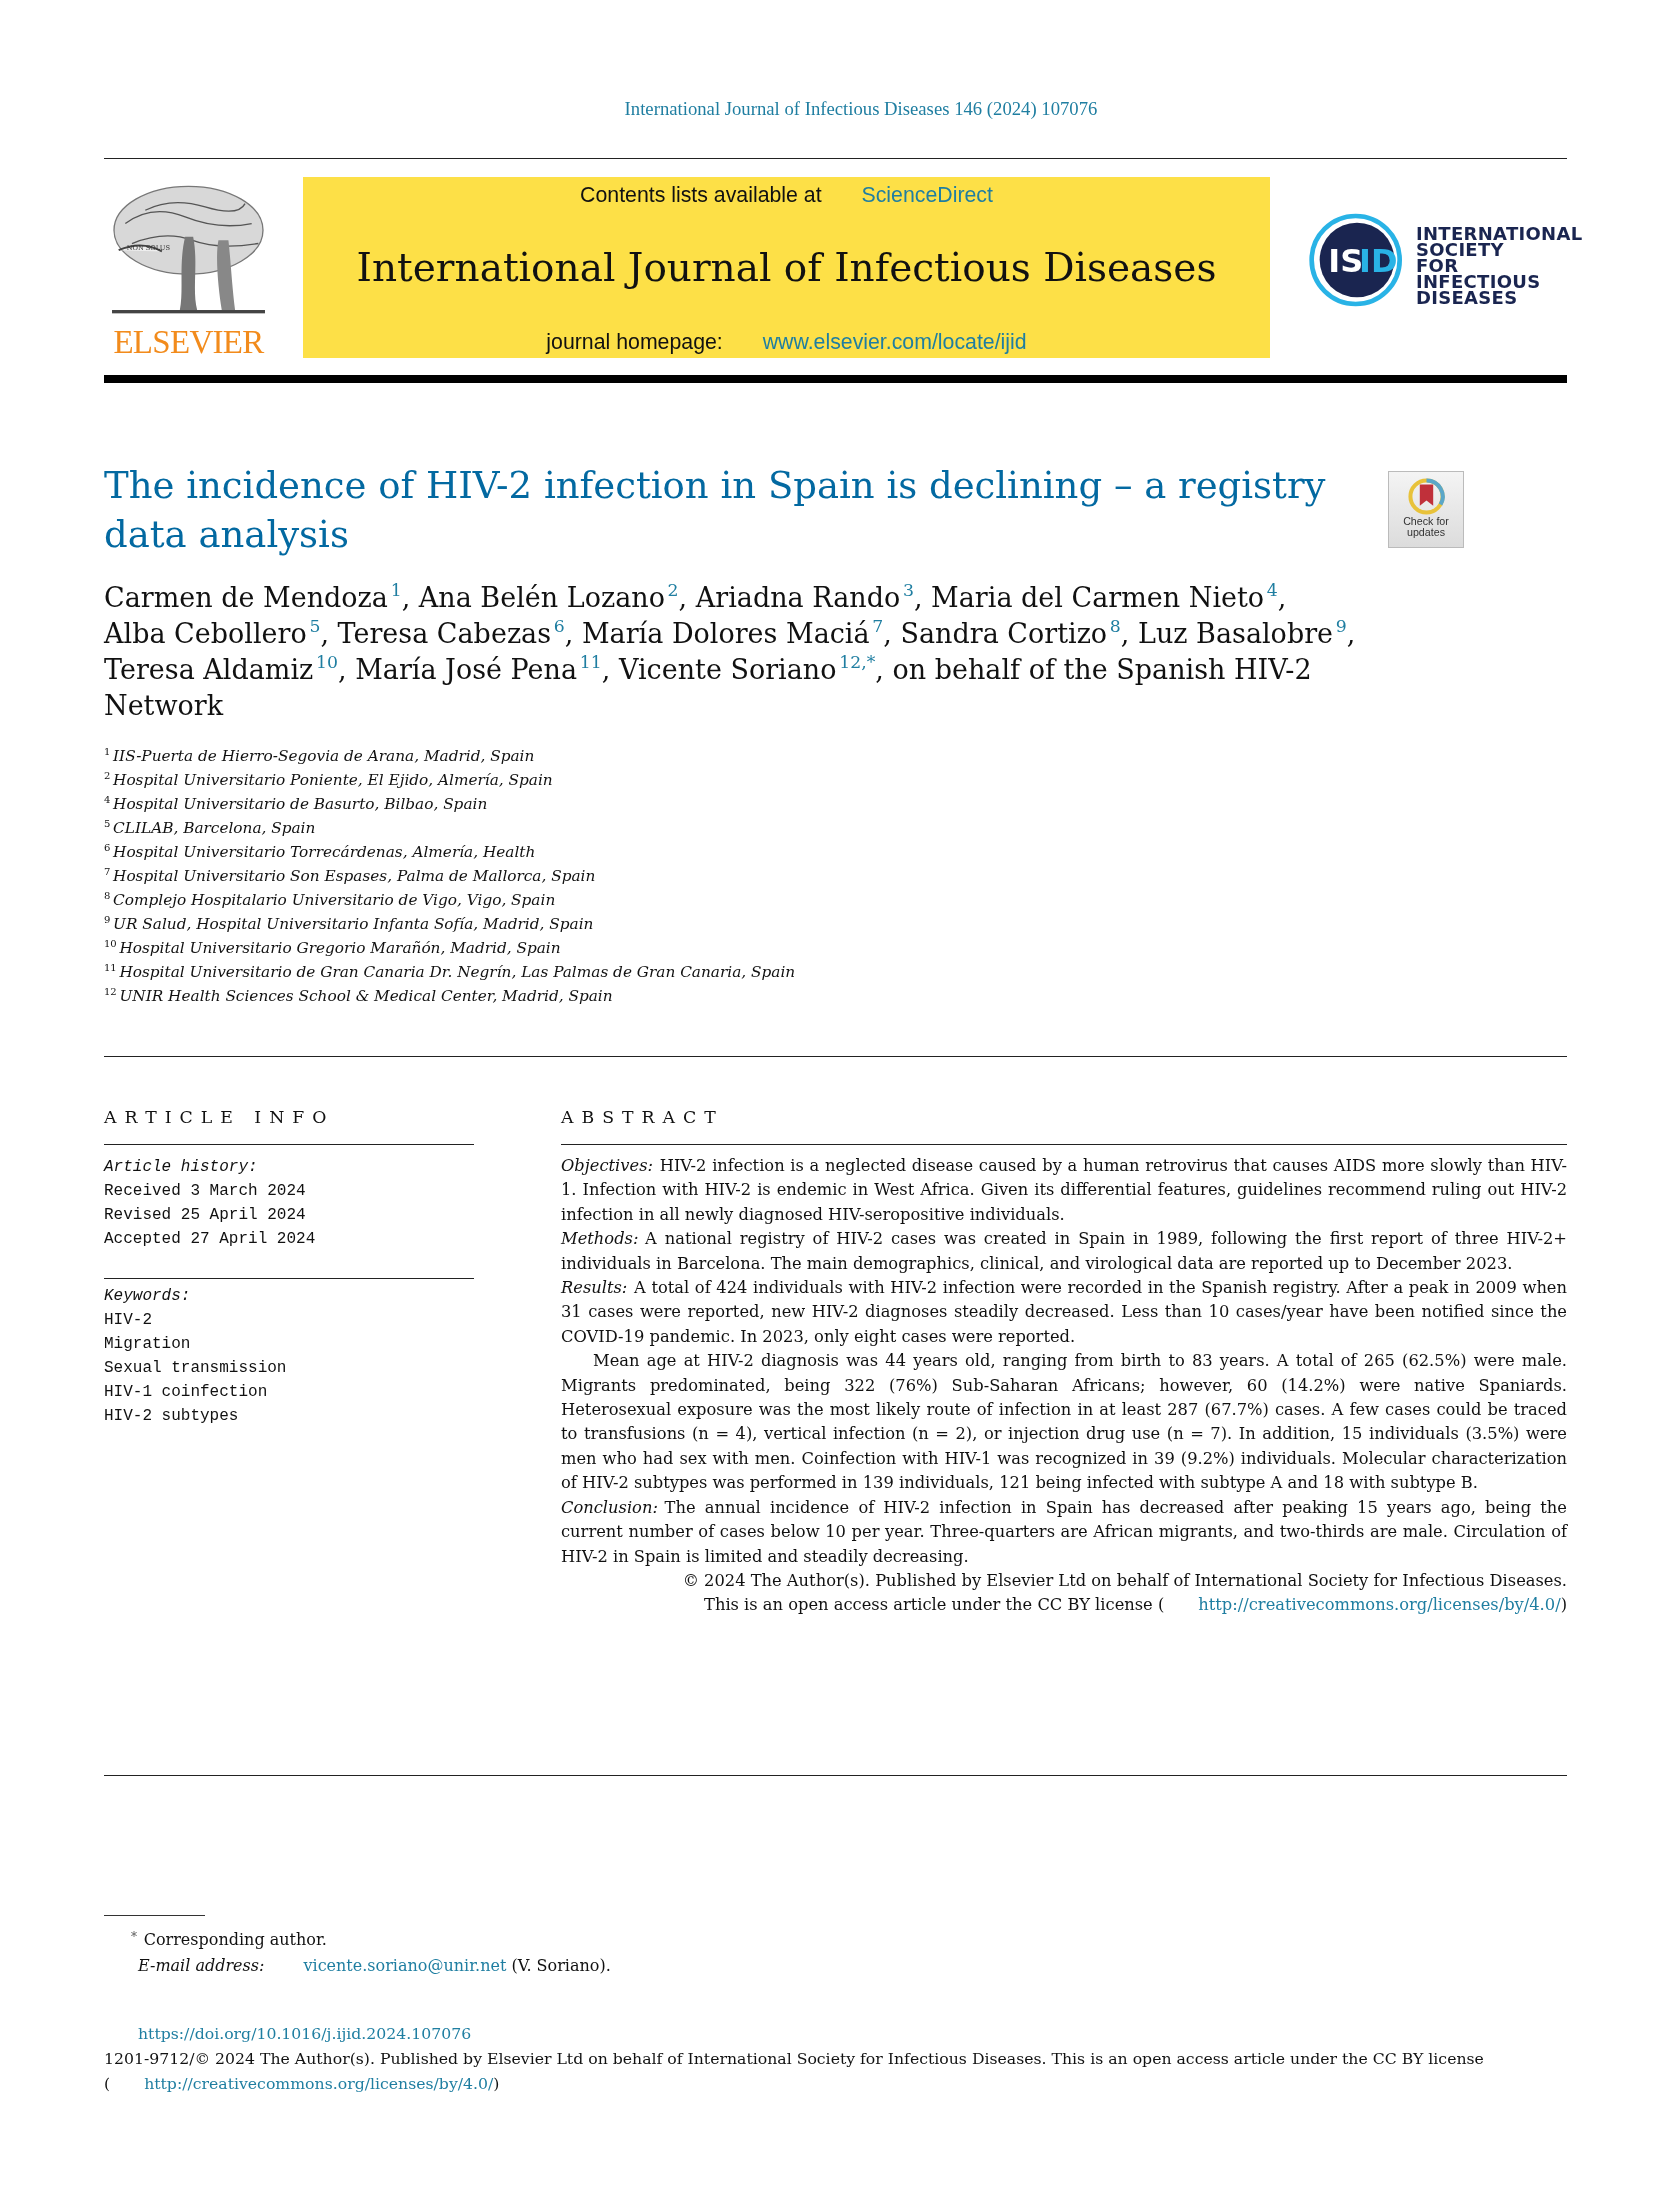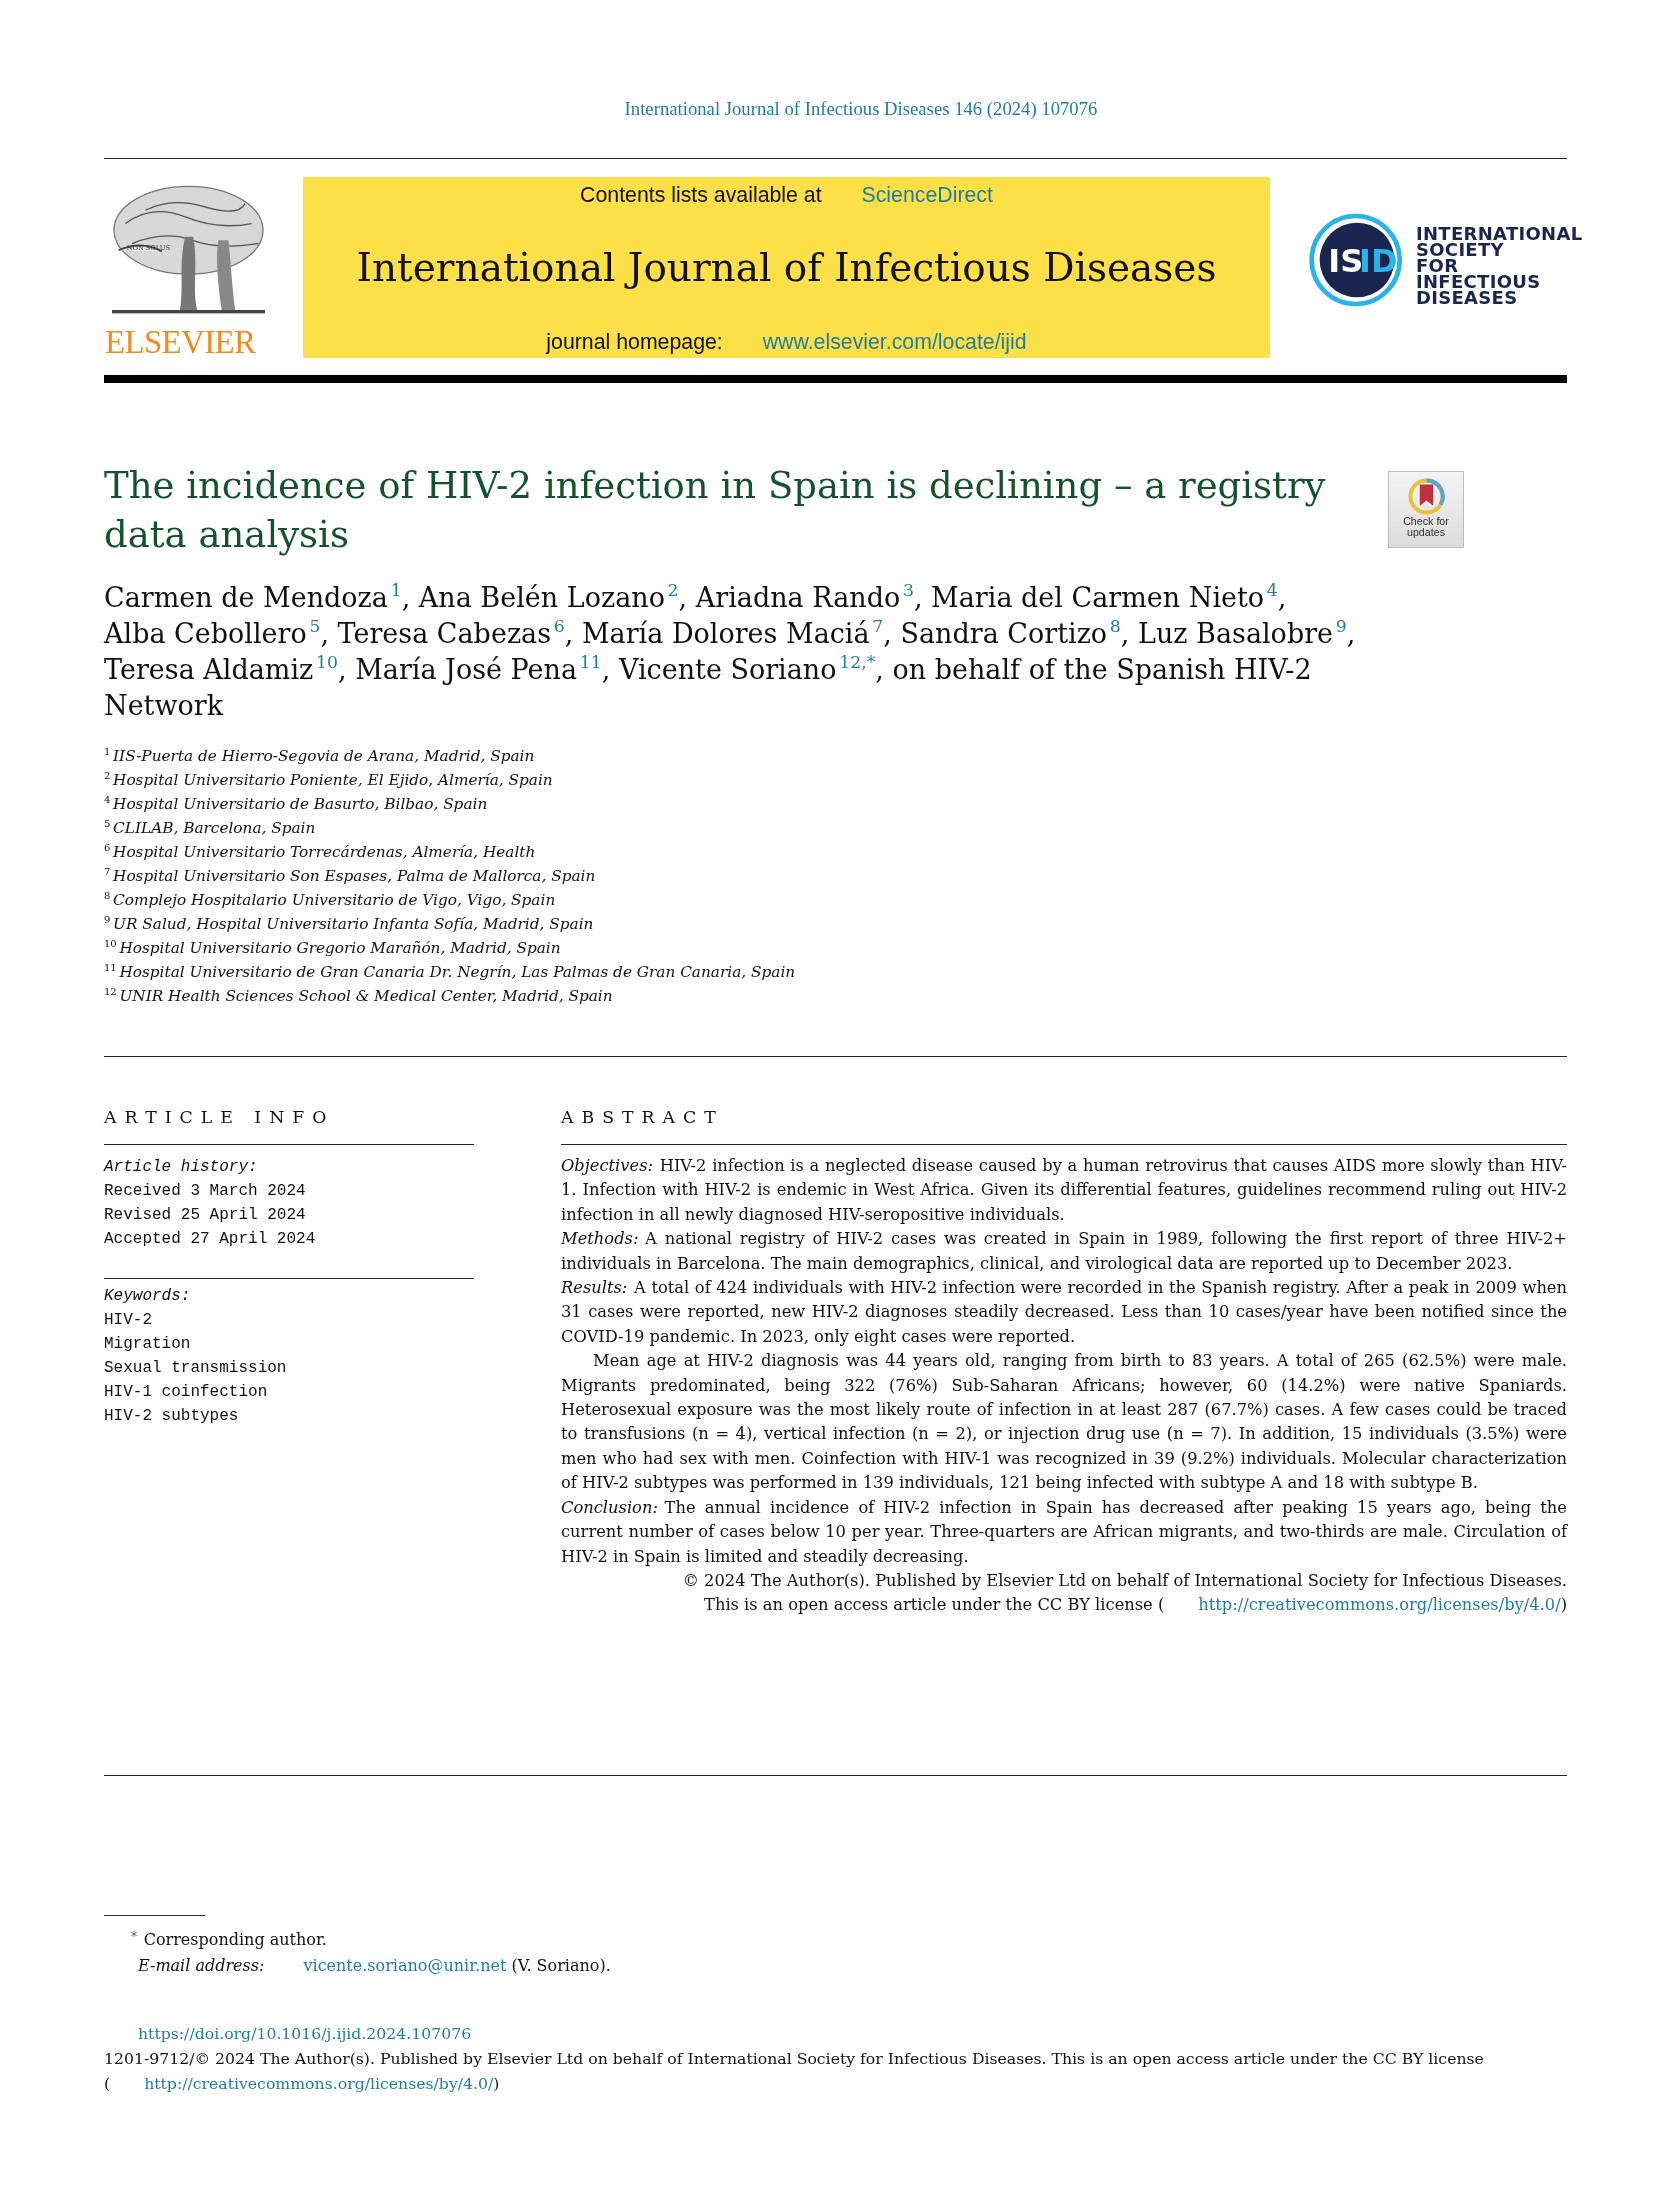--- a/index.html
+++ b/index.html
@@ -8,36 +8,36 @@
   .abs { position: absolute; }
   .link { color: #1f7ea1; text-decoration: none; padding-left: 34px; }
   .rule { position: absolute; background: #222; }
 
   
   #running-header { left: 0; width: 1654px; top: 97px; text-align: center;
     font-family: "Liberation Serif", serif; font-size: 18.7px; color: #1f7ea1; line-height: 24px; }
 
   
   #elsevier-logo { left: 105px; top: 177px; width: 167px; height: 184px; }
-  #elsevier-word { position: absolute; left: 0; bottom: 0; width: 167px; 
+  #elsevier-word { position: absolute; left: 0; bottom: 0; width: 167px; text-align: center;
     font-family: "Liberation Serif", serif; font-size: 33px; color: #f28b1c; letter-spacing: -0.7px; line-height: 37px; }
   #journal-box { left: 303px; top: 177px; width: 967px; height: 181px; background: #fde047; }
   #contents-line { left: 0; right: 0; top: 5.3px; text-align: center;
     font-family: "Liberation Sans", sans-serif; font-size: 21.3px; line-height: 27px; }
   #journal-title { left: 0; right: 0; top: 67px; text-align: center;
     font-family: "DejaVu Serif", serif; font-size: 39px; line-height: 47px; }
   #homepage-line { left: 0; right: 0; top: 152px; text-align: center;
     font-family: "Liberation Sans", sans-serif; font-size: 21.3px; line-height: 27px; }
   #isid-logo { left: 1307px; top: 213px; width: 267px; height: 93px; }
   #isid-text { position: absolute; left: 109px; top: 13.3px; font-family: "DejaVu Sans", sans-serif;
     font-weight: bold; font-size: 18px; line-height: 16px; color: #1a2550; letter-spacing: 0.3px; }
 
   
   #article-title { left: 104px; top: 461px; width: 1274px; font-family: "DejaVu Serif", serif;
-    font-size: 37px; line-height: 49px; color: #14532d; }
+    font-size: 37px; line-height: 49px; color: #0369a1; }
   #crossmark { left: 1388px; top: 471px; width: 76px; height: 77px; border: 0.7px solid #bbb;
     background: linear-gradient(#f4f4f4, #dcdcdc); box-sizing: border-box; }
   #crossmark-label { position: absolute; left: 0; right: 0; top: 44px; text-align: center;
     font-family: "Liberation Sans", sans-serif; font-size: 10.7px; line-height: 11.3px; color: #333; }
 
   
   #authors { left: 104px; top: 580px; width: 1300px; font-family: "DejaVu Serif", serif;
     font-size: 27px; line-height: 36px; }
   #authors sup { color: #1f7ea1; font-size: 17.3px; vertical-align: 10.7px; line-height: 0; margin-left: 2.7px; }
 

